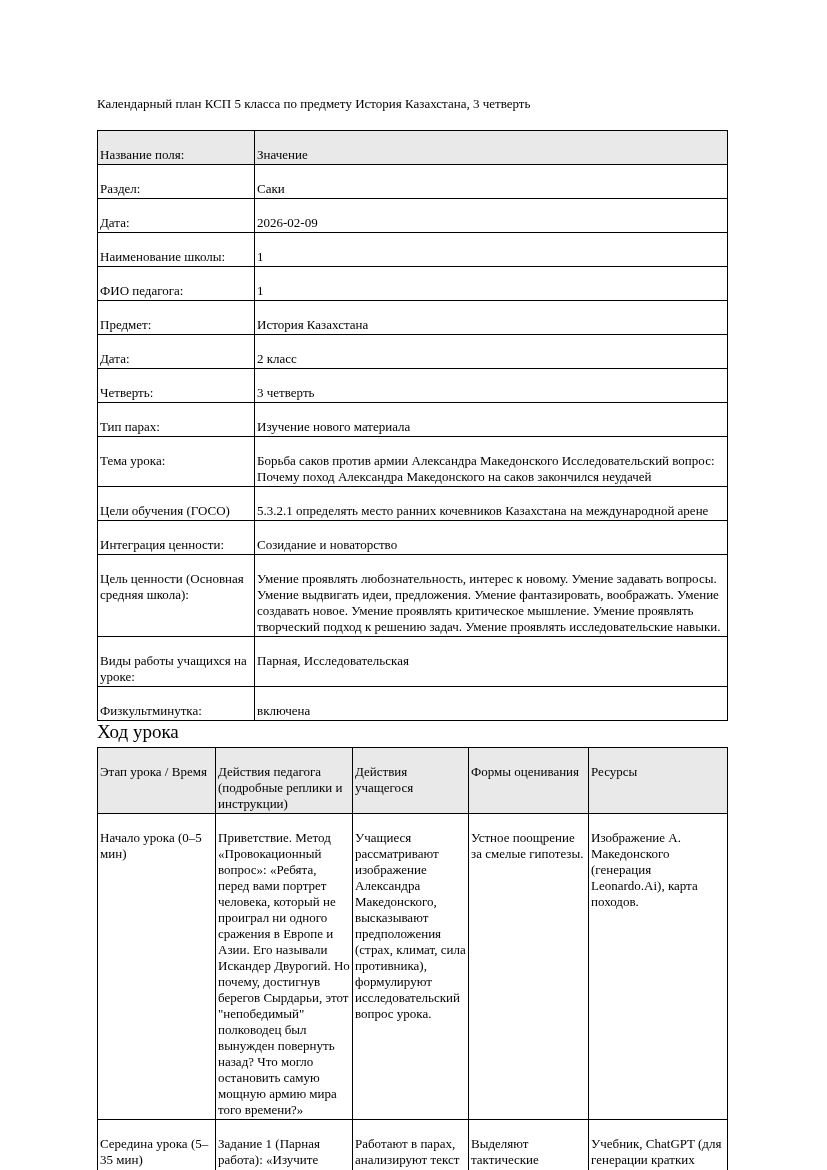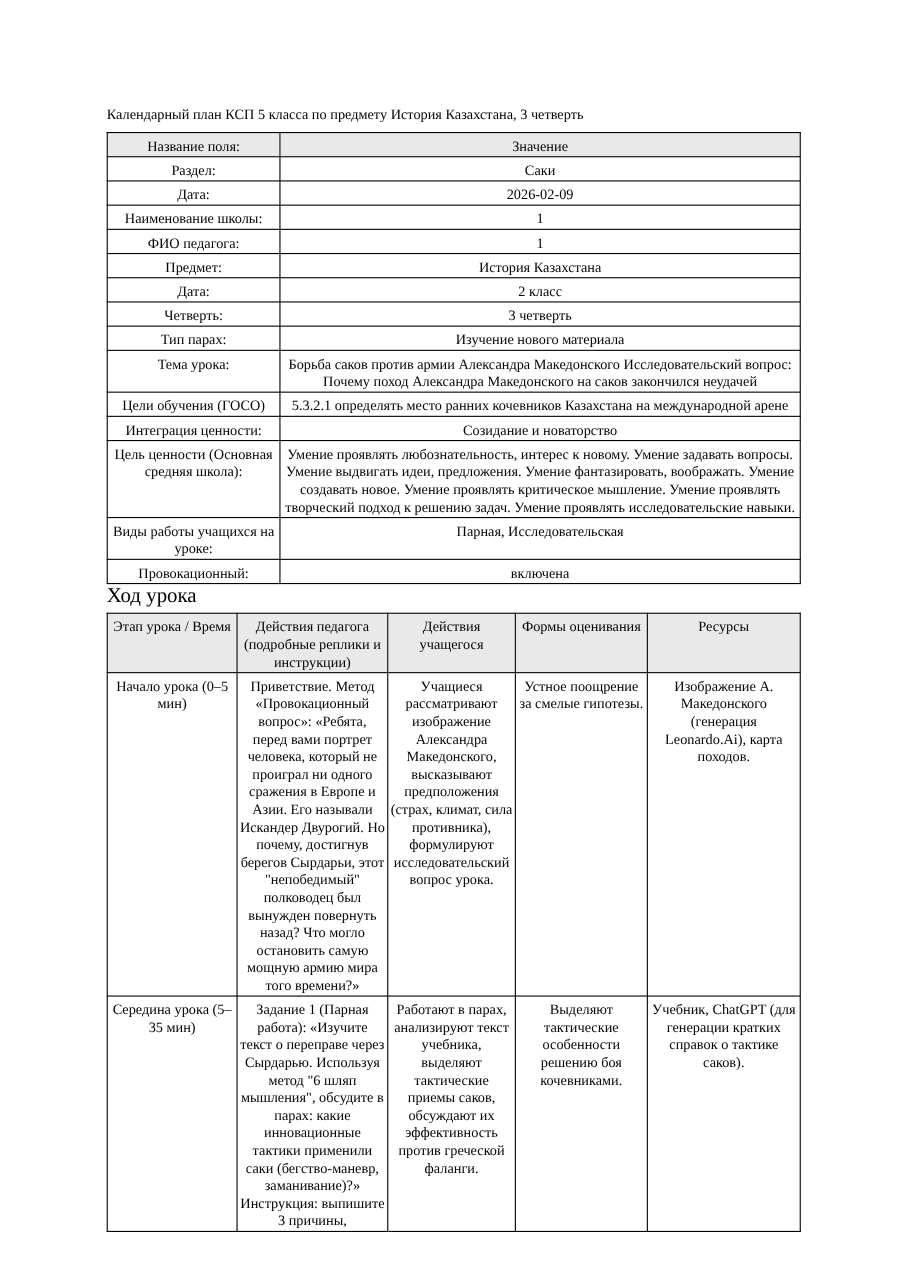--- a/index.html
+++ b/index.html
@@ -5,31 +5,31 @@
   * { margin:0; padding:0; box-sizing:border-box; }
   html, body { background:#ffffff; }
   body {
     width:827px; height:1170px; overflow:hidden;
     font-family:"Liberation Serif", serif;
     color:#000000;
   }
   .page { padding:96px 0 0 97px; width:730px; }
   .doc-title {
     font-size:13px; font-weight:normal; line-height:16px;
-    margin:0 0 8px 0;
+    margin:0 0 18px 0;
   }
   table {
     border-collapse:collapse; width:630px; table-layout:fixed;
     background:#ffffff;
   }
   td, th {
     border:1px solid #000000;
     font-size:13px; line-height:16px; font-weight:normal;
-    vertical-align:top; text-align:center;
-    padding:4px 2px 1px 2px;
+    vertical-align:top; text-align:left;
+    padding:16px 2px 1px 2px;
     overflow:hidden; word-wrap:break-word;
   }
   .hdr-row td, .hdr-row th { background:#e9e9e9; }
   .section-heading {
     font-size:19px; font-weight:normal; line-height:16px;
     margin:3px 0 7px 0;
   }
 </style>
 </head>
 <body>
@@ -94,21 +94,21 @@
       </tr>
       <tr>
         <td>Цель ценности (Основная средняя школа):</td>
         <td>Умение проявлять любознательность, интерес к новому. Умение задавать вопросы. Умение выдвигать идеи, предложения. Умение фантазировать, воображать. Умение создавать новое. Умение проявлять критическое мышление. Умение проявлять творческий подход к решению задач. Умение проявлять исследовательские навыки.</td>
       </tr>
       <tr>
         <td>Виды работы учащихся на уроке:</td>
         <td>Парная, Исследовательская</td>
       </tr>
       <tr>
-        <td>Провокационный:</td>
+        <td>Физкультминутка:</td>
         <td>включена</td>
       </tr>
     </tbody>
   </table>
 
   <p class="section-heading">Ход урока</p>
 
   <table>
     <colgroup>
       <col style="width:118px">

